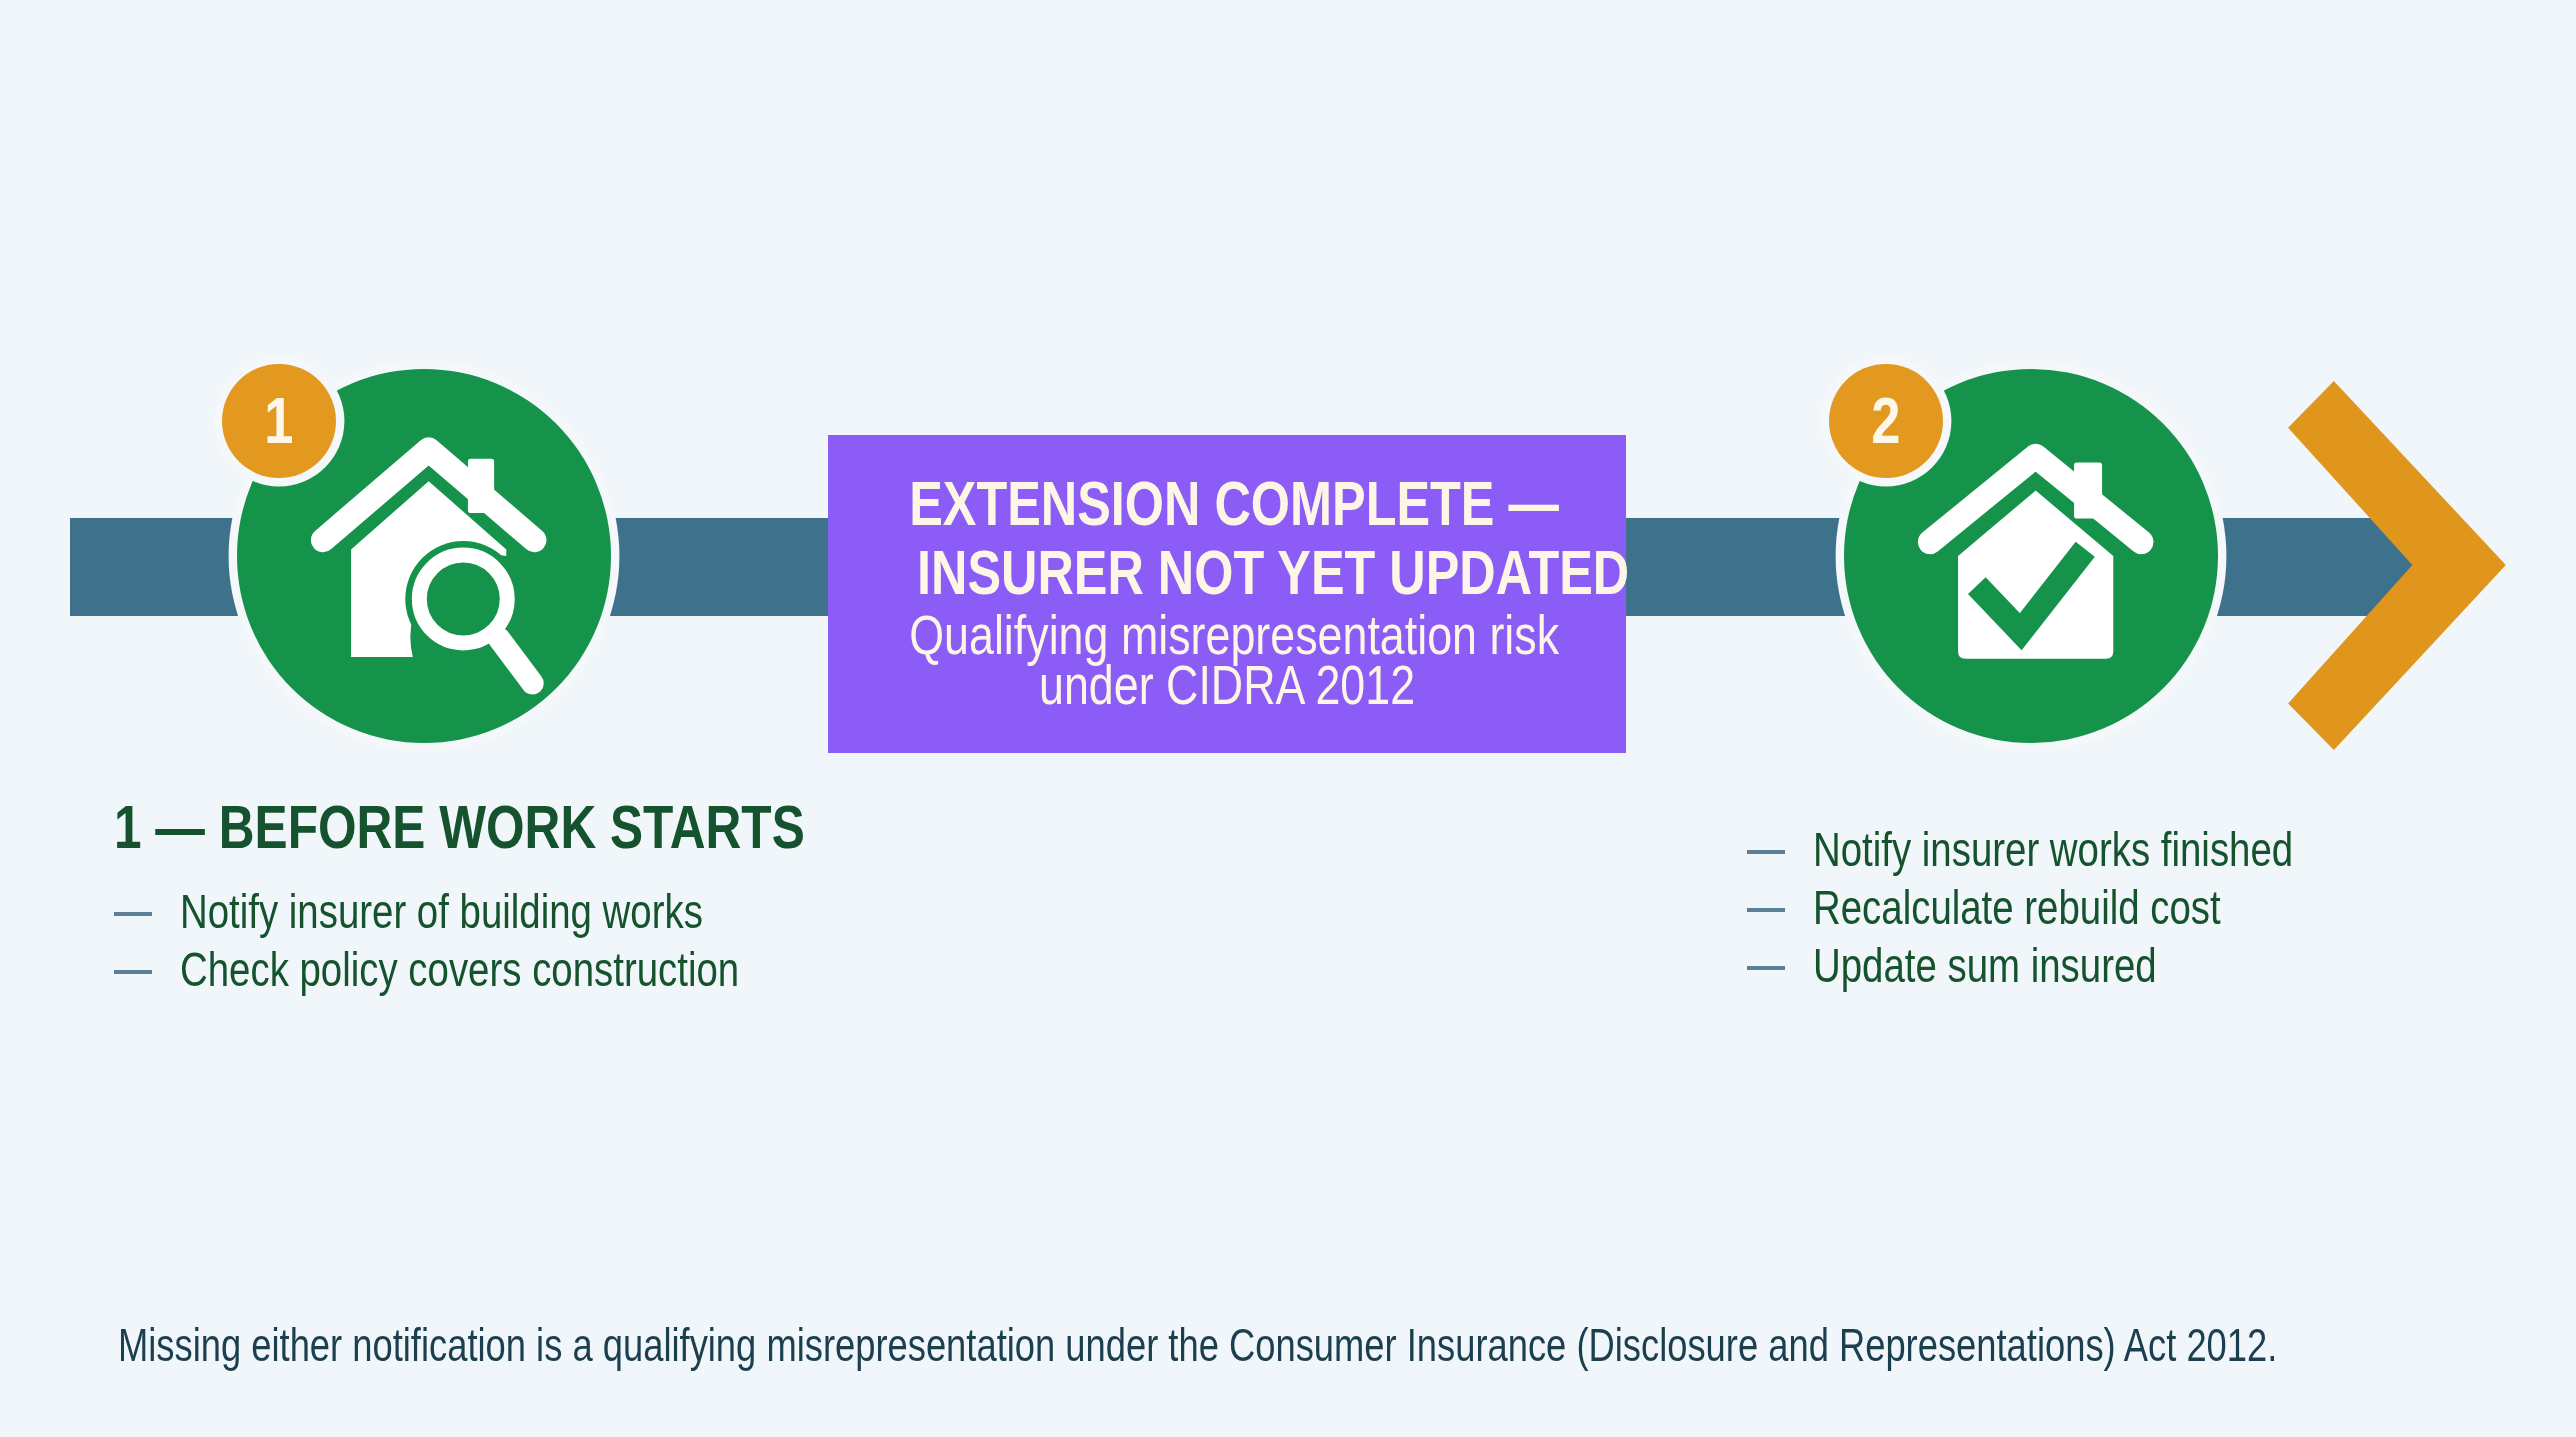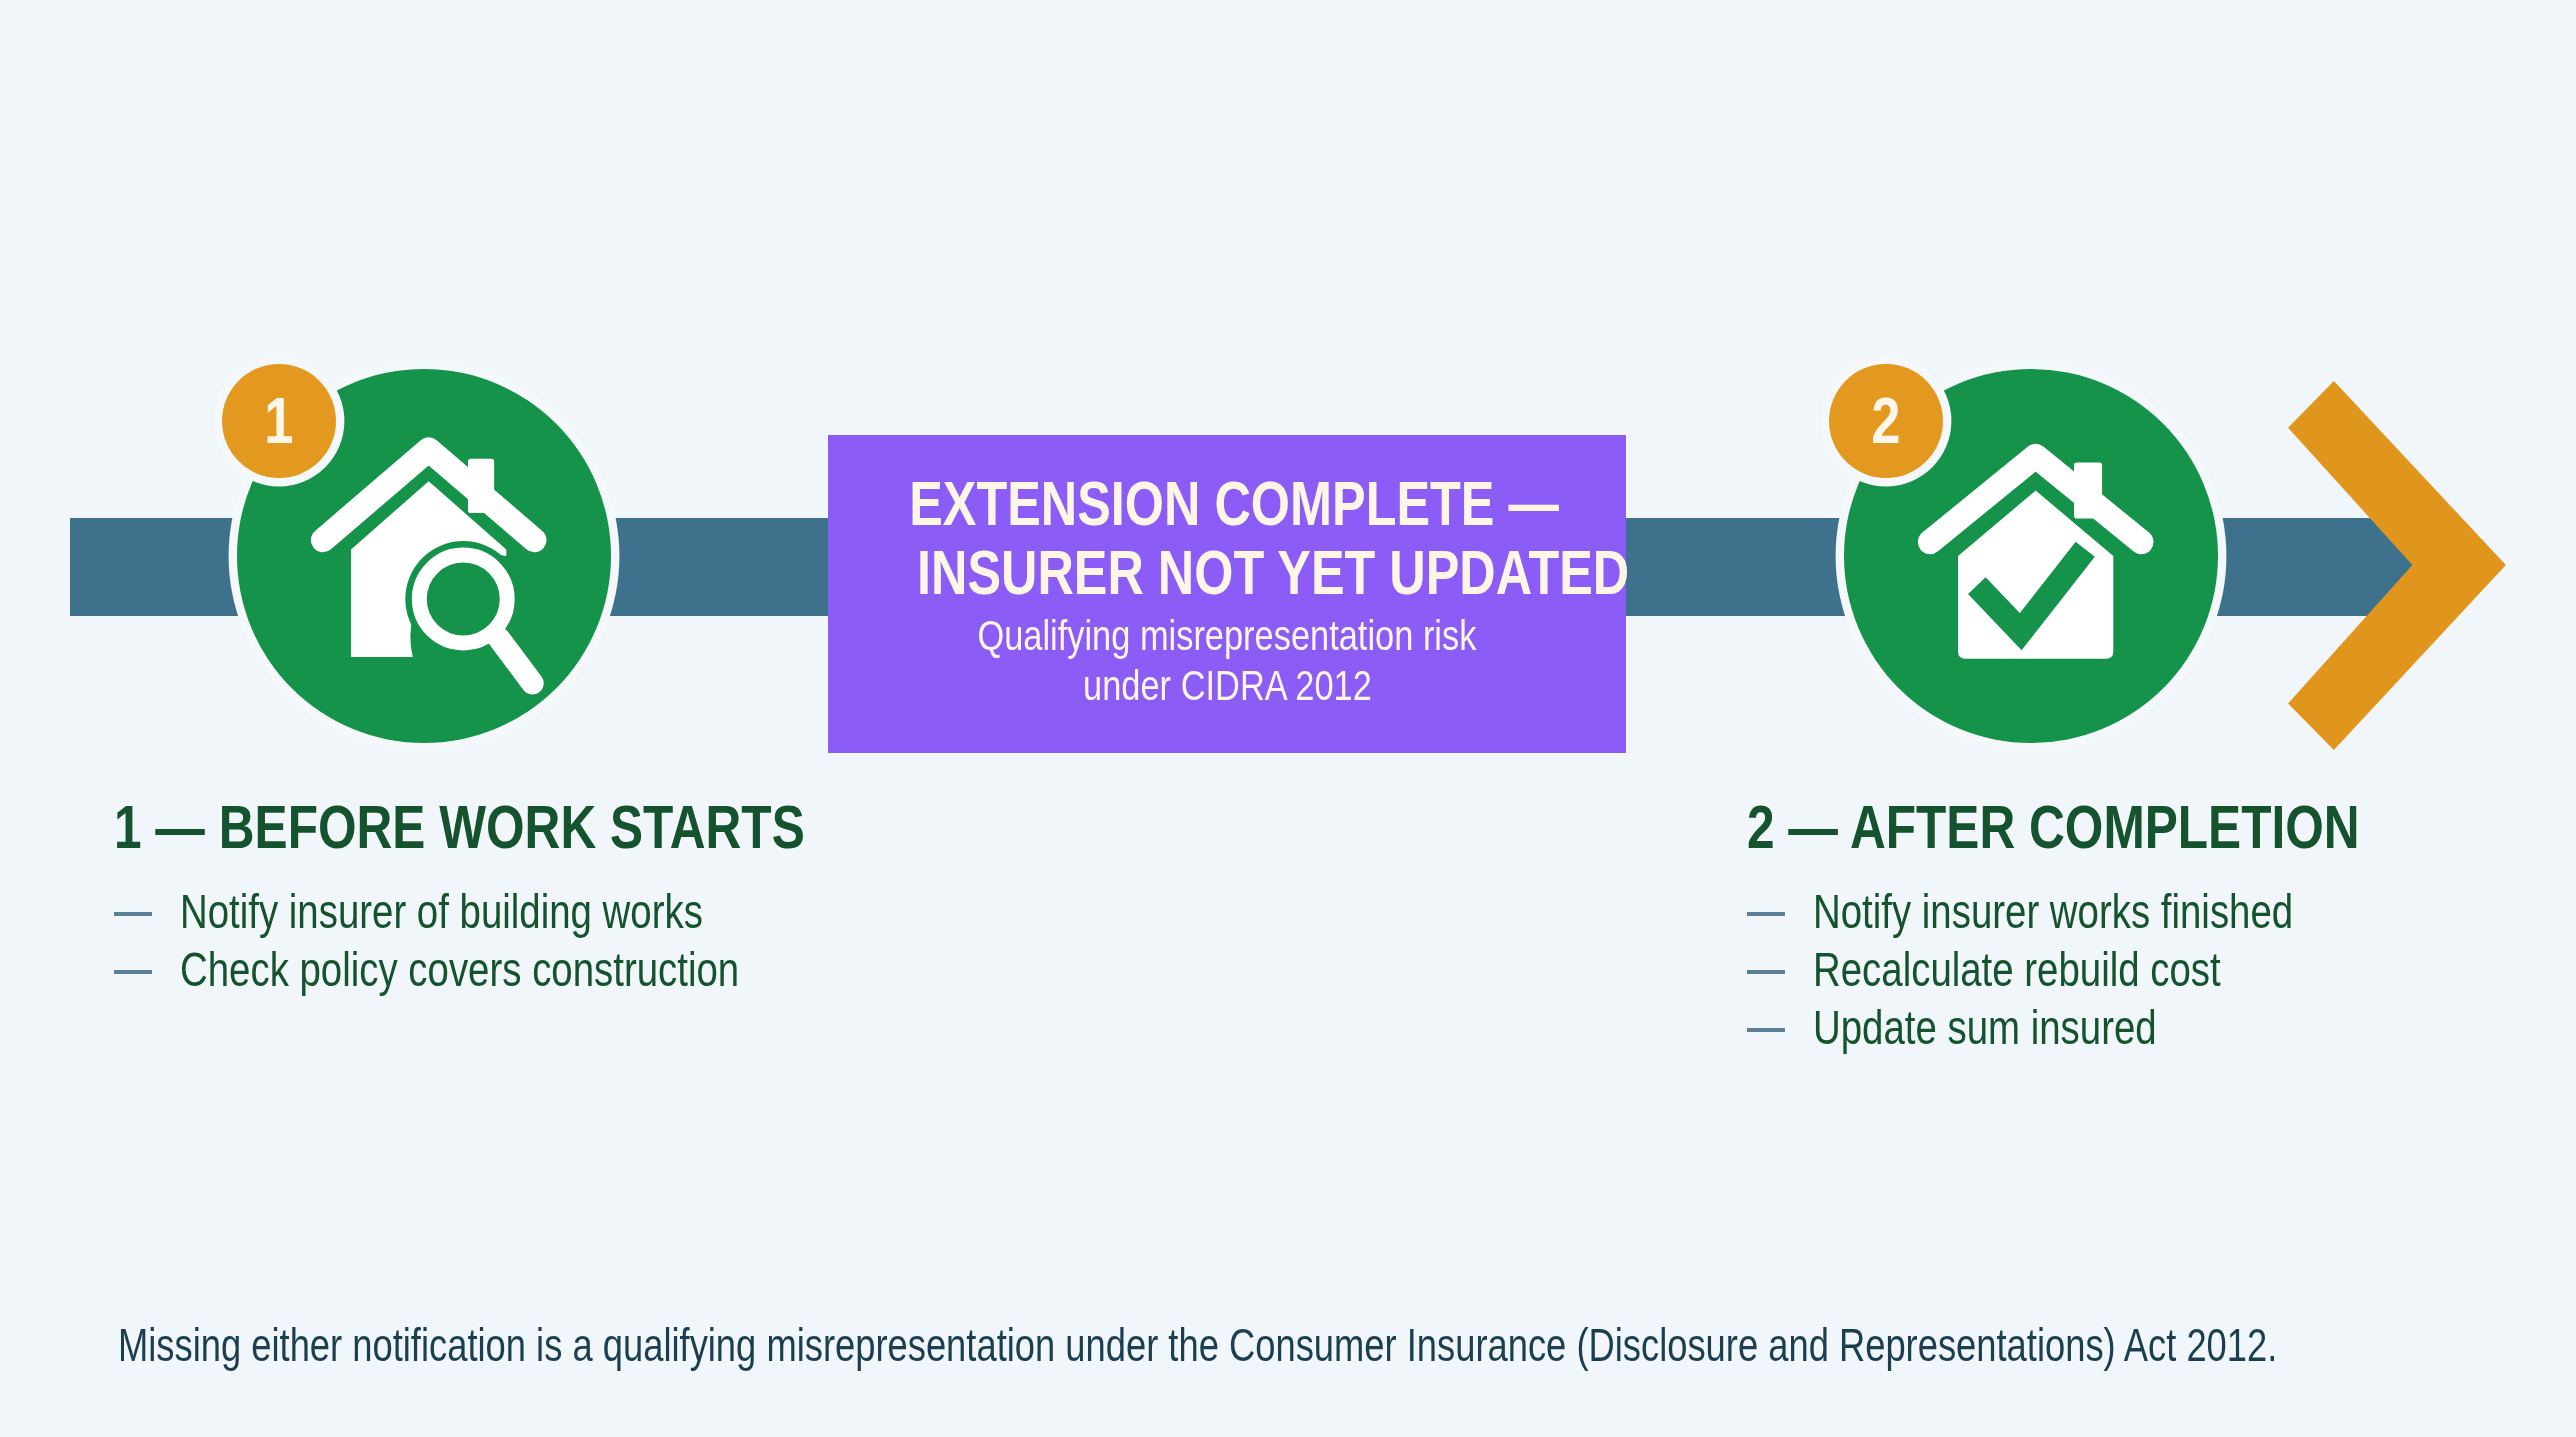--- a/index.html
+++ b/index.html
@@ -25,21 +25,21 @@
   .center-box {
     position:absolute; left:828px; top:435px; width:798px; height:318px;
     background:#8b5cf6; color:#fdf6e6; text-align:center;
   }
   .cb-title {
     position:absolute; left:0; right:0; top:34px;
     font-weight:bold; font-size:63px; line-height:69px;
   }
   .cb-sub {
     position:absolute; left:0; right:0; top:175px;
-    font-size:43px; line-height:50px;
+    font-size:56px; line-height:50px;
   }
   .cond { display:inline-block; transform:scaleX(0.80); transform-origin:center; white-space:nowrap; }
   .condl { display:inline-block; transform:scaleX(0.80); transform-origin:left center; white-space:nowrap; }
   .step { position:absolute; color:#14532d;text-align:center; }
   .step-title { font-weight:bold; font-size:62px; line-height:62px; height:62px; }
   .step-list { list-style:none; margin:0; padding:0; }
   .step-item { position:relative; height:58px; font-size:48px; line-height:58px;text-decoration:underline; }
   .dash { position:absolute; left:0; top:29px; width:38px; height:3.7px; background:#5a7f97; }
   .step-text { position:absolute; left:66px; top:0; }
   .footer {
@@ -110,23 +110,20 @@
       <span class="step-text condl">Notify insurer of building works</span>
     </li>
     <li class="step-item">
       <span class="dash"></span>
       <span class="step-text condl">Check policy covers construction</span>
     </li>
   </ul>
 </div>
 
 <div class="step" style="left:1747px; top:796px; width:711px;">
-  <div class="step-title">
-    <span class="condl">2 — AFTER COMPLETION</span>
-  </div>
   <ul class="step-list" style="margin-top:25px;">
     <li class="step-item">
       <span class="dash"></span>
       <span class="step-text condl">Notify insurer works finished</span>
     </li>
     <li class="step-item">
       <span class="dash"></span>
       <span class="step-text condl">Recalculate rebuild cost</span>
     </li>
     <li class="step-item">

